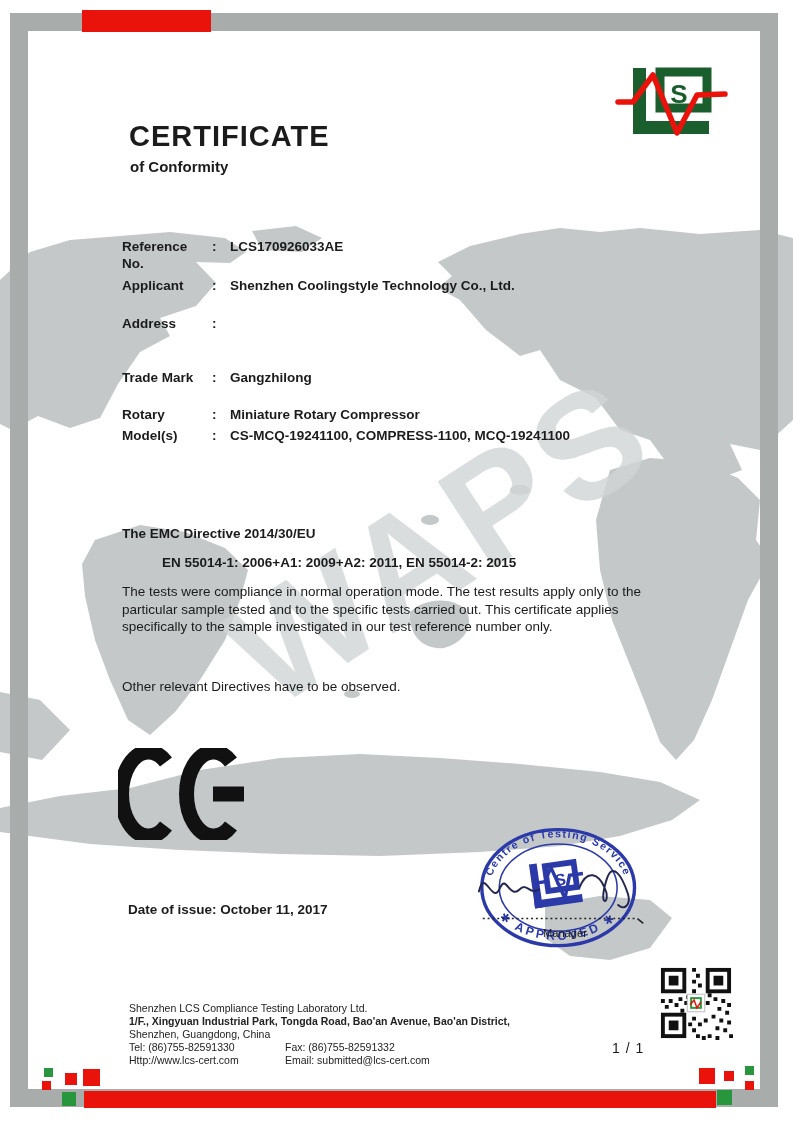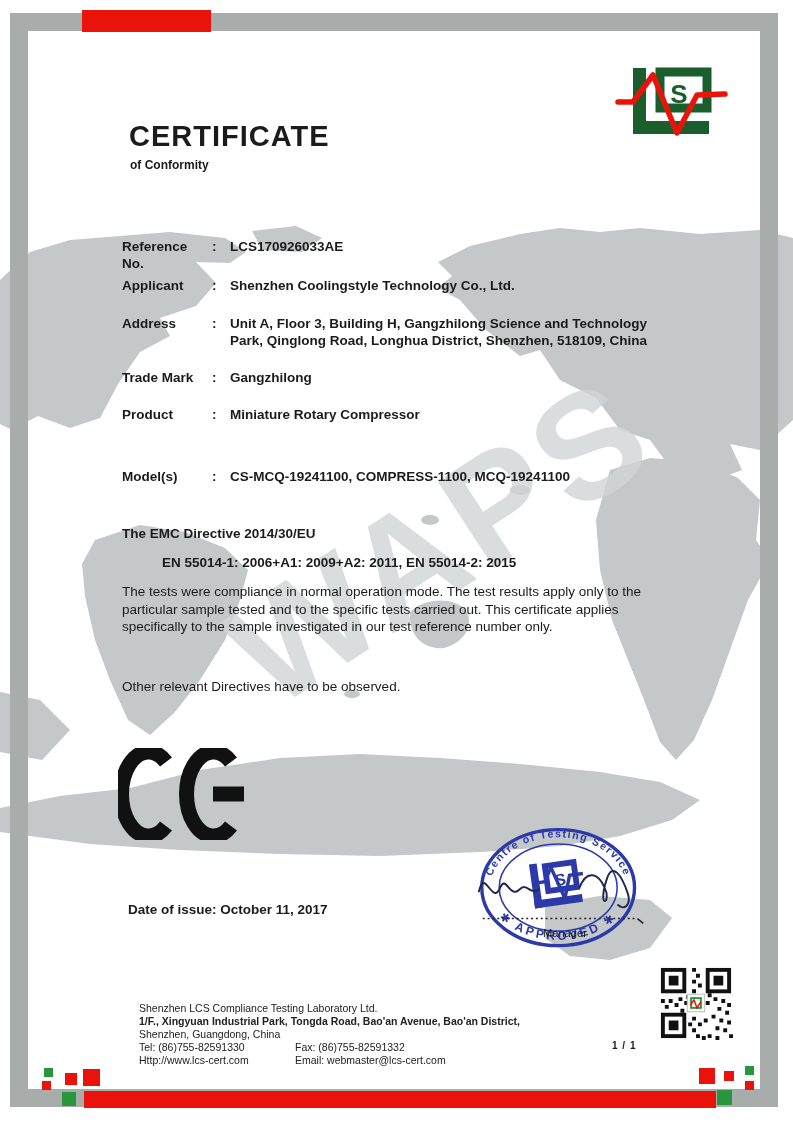--- a/index.html
+++ b/index.html
@@ -18,33 +18,33 @@
   #map{left:0; top:0; z-index:1;}
   #watermark{
     left:170px; top:455px; width:540px; text-align:center;
     font-size:150px; font-weight:bold; letter-spacing:6px;
     color:#d2d5d6; opacity:.8; transform:rotate(-33deg); z-index:2;
     user-select:none;
   }
   
   .content{z-index:10;}
   #title{left:129px; top:120px; font-size:29px; font-weight:bold; letter-spacing:1px;}
-  #subtitle{left:130px; top:158px; font-size:12px; font-weight:bold;}
+  #subtitle{left:130px; top:158px; font-size:15px; font-weight:bold;}
   .field-row{left:122px; display:flex; font-size:13.5px; font-weight:bold; line-height:17px;}
   .field-label{width:90px;}
   .field-colon{width:18px;}
   .field-value{width:445px; white-space:pre-line;}
   .para{left:122px; width:545px; font-size:13.5px; line-height:17.5px; white-space:pre-line;}
   .para.bold{font-weight:bold;}
   #date-issue{left:128px; top:902px; font-size:13.5px; font-weight:bold;}
   
-  .foot{left:129px; font-size:10.5px; line-height:13.3px; color:#222;margin-left:10px;}
+  .foot{left:129px; font-size:10.5px; line-height:13.3px; color:#222;}
   .foot .col2{display:inline-block; width:156px;}
   #footer-addr1{font-weight:bold;}
-  #page-number{left:612px; top:1040px; font-size:10px; font-weight:bold; letter-spacing:1px;}
+  #page-number{left:612px; top:1040px; font-size:14px; font-weight:normal; letter-spacing:1px;}
   svg text{font-family:"Liberation Sans","DejaVu Sans",sans-serif;}
 </style>
 </head>
 <body>
 
 <div id="page">
 
   <svg id="map" class="abs" width="793" height="1122" viewBox="0 0 793 1122">
     <g fill="#c4c8c9" stroke="none">
       <path d="M0,280 L30,252 70,240 120,236 170,232 225,238 246,252 230,263 196,262 216,283 196,306 160,318 170,336 140,352 118,384 100,418 70,428 38,416 12,430 0,424 Z"></path>
@@ -101,34 +101,32 @@
     <div class="field-value">LCS170926033AE</div>
   </div>
   <div class="abs content field-row" style="top:277px;">
     <div class="field-label">Applicant</div>
     <div class="field-colon">:</div>
     <div class="field-value">Shenzhen Coolingstyle Technology Co., Ltd.</div>
   </div>
   <div class="abs content field-row" style="top:315px;">
     <div class="field-label">Address</div>
     <div class="field-colon">:</div>
-    <div class="field-value">Unit A, Floor 3, Building H, Gangzhilong Science and Technology
-Park, Qinglong Road, Longhua District, Shenzhen, 518109, China</div>
   </div>
   <div class="abs content field-row" style="top:369px;">
     <div class="field-label">Trade Mark</div>
     <div class="field-colon">:</div>
     <div class="field-value">Gangzhilong</div>
   </div>
   <div class="abs content field-row" style="top:406px;">
-    <div class="field-label">Product</div>
+    <div class="field-label">Rotary</div>
     <div class="field-colon">:</div>
     <div class="field-value">Miniature Rotary Compressor</div>
   </div>
-  <div class="abs content field-row" style="top:468px;">
+  <div class="abs content field-row" style="top:427px;">
     <div class="field-label">Model(s)</div>
     <div class="field-colon">:</div>
     <div class="field-value">CS-MCQ-19241100, COMPRESS-1100, MCQ-19241100</div>
   </div>
 
   <div class="abs content para bold" style="top:525px;">The EMC Directive 2014/30/EU</div>
   <div class="abs content para bold" style="top:554px;margin-left:40px;">EN 55014-1: 2006+A1: 2009+A2: 2011, EN 55014-2: 2015</div>
   <div class="abs content para" style="top:583px;">The tests were compliance in normal operation mode. The test results apply only to the
 particular sample tested and to the specific tests carried out. This certificate applies
 specifically to the sample investigated in our test reference number only.</div>
@@ -171,21 +169,21 @@
     <text x="97" y="123" text-anchor="middle" font-size="11.5" fill="#1b1b1b">Manager</text>
   </svg>
 
   <div class="abs content foot" style="top:1002px;">Shenzhen LCS Compliance Testing Laboratory Ltd.</div>
   <div id="footer-addr1" class="abs content foot" style="top:1015px;text-align:right;">1/F., Xingyuan Industrial Park, Tongda Road, Bao'an Avenue, Bao'an District,</div>
   <div class="abs content foot" style="top:1028px;">Shenzhen, Guangdong, China</div>
   <div class="abs content foot" style="top:1041px;">
     <span class="col2">Tel: (86)755-82591330</span><span>Fax: (86)755-82591332</span>
   </div>
   <div class="abs content foot" style="top:1054px;">
-    <span class="col2">Http://www.lcs-cert.com</span><span>Email: webmaster@lcs-cert.com</span>
+    <span class="col2">Http://www.lcs-cert.com</span><span>Email: submitted@lcs-cert.com</span>
   </div>
 
   <svg class="abs content" style="left:657px;top:966px;" width="78" height="74" viewBox="0 0 76 76">
     <rect x="0" y="0" width="76" height="76" fill="#fff"></rect>
     <g fill="#111">
       <rect x="2" y="2" width="26" height="26"></rect>
         <rect x="48" y="2" width="26" height="26"></rect>
         <rect x="2" y="48" width="26" height="26"></rect>
     </g>
     <g fill="#fff">

